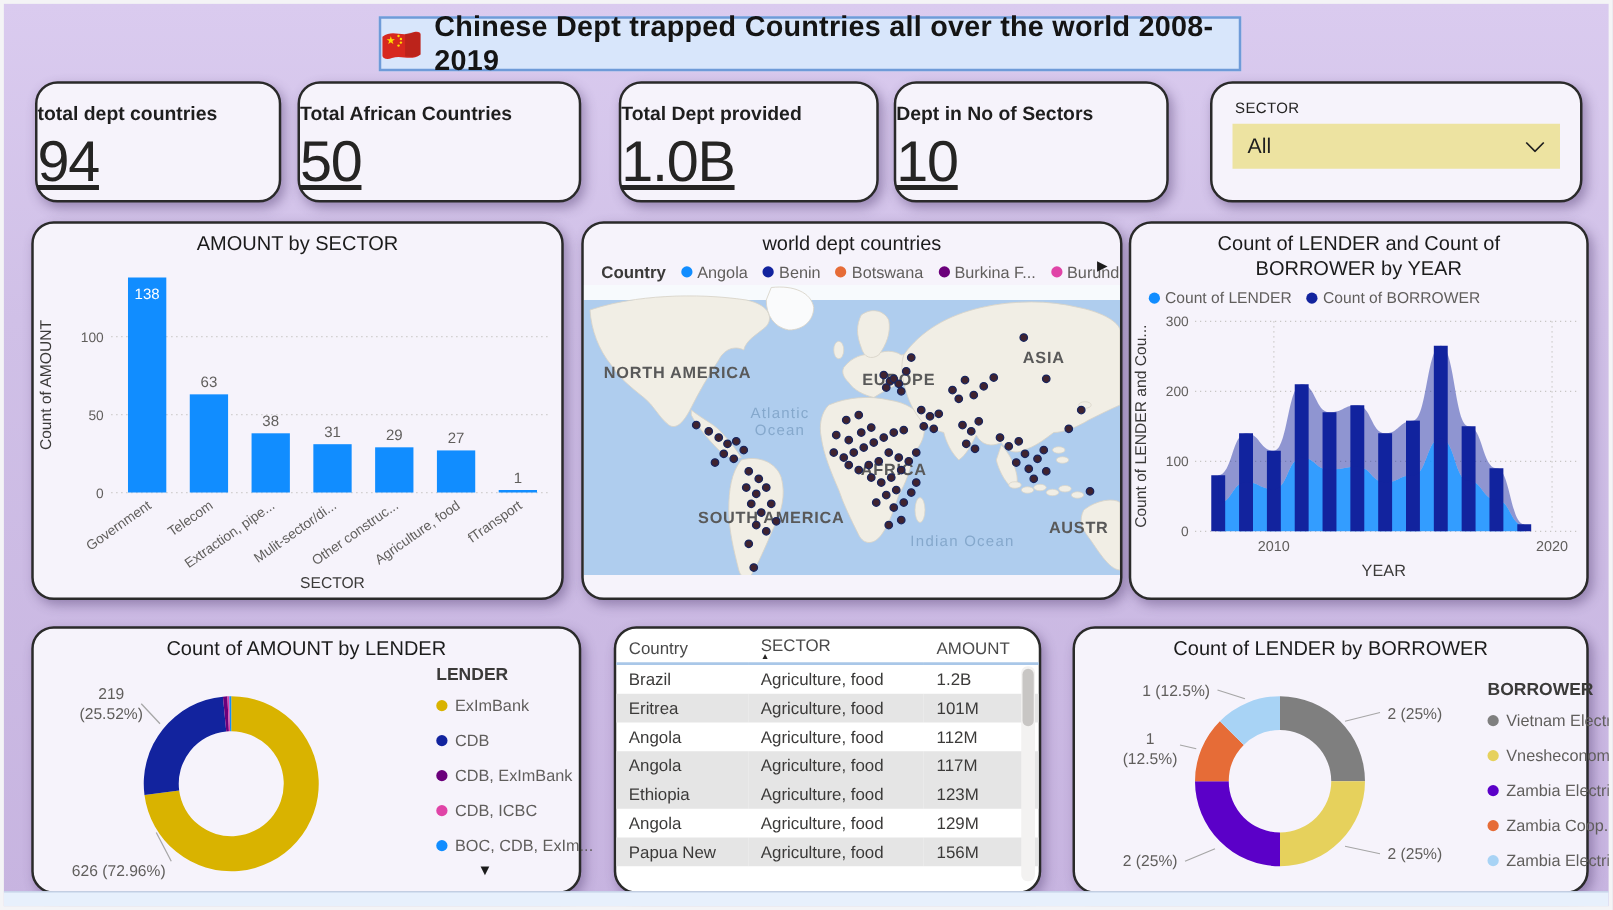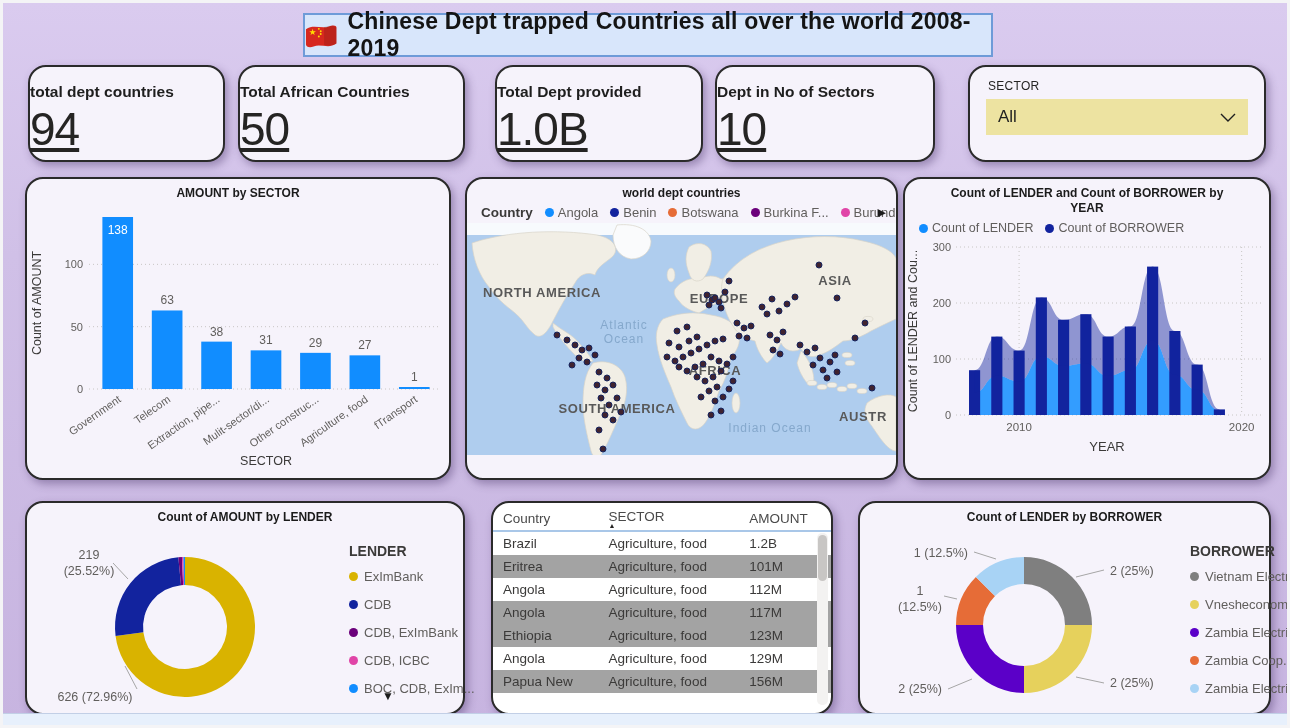--- a/index.html
+++ b/index.html
@@ -12,36 +12,36 @@
   .title-box{position:absolute;left:300px;top:10px;width:690px;height:44px;background:#D8E6FB;
     border:2px solid #6E9BD8;box-sizing:border-box;display:flex;align-items:center;justify-content:center;gap:10px;}
   .title-box h1{margin:0;font-size:23px;font-weight:bold;color:#141414;letter-spacing:.2px;}
   .kpi{display:flex;flex-direction:column;justify-content:center;padding-top:4px;}
   .kpi .lab{font-size:15.5px;font-weight:bold;color:#1E1E1E;margin-top:6px;}
   .kpi .val{font-size:46px;font-weight:500;color:#252423;letter-spacing:-1px;line-height:1.05;margin-top:4px;text-decoration:underline;}
   .slicer .lab{font-size:12px;color:#252423;margin:12px 0 6px 18px;letter-spacing:.3px;}
   .slicer-field{margin:0 16px;height:36px;background:#EDE3A1;display:flex;align-items:center;
     justify-content:space-between;padding:0 12px;cursor:pointer;}
   .slicer-field .sel{font-size:17px;color:#1F1F1F;}
-  .ptitle{font-size:12px;font-weight:bold;color:#1B1B1B;text-align:center;margin-top:7px;line-height:1.25;}
+  .ptitle{font-size:16px;font-weight:normal;color:#1B1B1B;text-align:center;margin-top:7px;line-height:1.25;}
   svg text{font-family:"Liberation Sans",sans-serif;}
   .legend-row{display:flex;align-items:center;gap:12px;font-size:13px;color:#605E5C;padding:2px 0 0 10px;}
   .legend-row .cap{font-weight:bold;color:#3B3A39;font-size:13.5px;}
   .legend-row .it{display:flex;align-items:center;gap:4px;white-space:nowrap;}
   .dot{width:9px;height:9px;border-radius:50%;display:inline-block;flex:0 0 auto;}
   .more-arrow{position:absolute;right:10px;top:27px;font-size:11px;color:#1B1B1B;cursor:pointer;}
   .dlegend{position:absolute;font-size:13px;color:#605E5C;}
   .dlegend .cap{font-weight:bold;color:#3B3A39;font-size:14px;margin-bottom:10px;}
   .dlegend .it{display:flex;align-items:center;gap:6px;margin-bottom:13px;white-space:nowrap;}
   .legend-scroll{position:absolute;font-size:12px;color:#1B1B1B;cursor:pointer;}
   .tbl{width:100%;border-collapse:collapse;font-size:13.5px;color:#3B3A39;}
   .tbl th{font-weight:normal;color:#4A4A4A;text-align:left;padding:6px 6px 2px 10px;font-size:13.5px;
     border-bottom:2px solid #A9C7E8;}
   .tbl td{padding:4px 6px 4px 10px;}
-  .tbl tr.alt{background:#a3a3a3;}
+  .tbl tr.alt{background:#e5e5e5;}
   .sorticon{display:block;font-size:7px;line-height:4px;color:#252423;}
   .scrollbar{position:absolute;right:3px;top:30px;bottom:8px;width:11px;background:#F3F2F1;border-radius:5px;}
   .thumb{position:absolute;left:1px;top:2px;width:9px;height:46px;background:#C8C6C4;border-radius:5px;}
   .attrib{position:absolute;left:8px;right:8px;height:22px;background:rgba(255,255,255,.82);
     display:flex;align-items:center;gap:8px;font-size:10.5px;color:#3A3A3A;padding:0 6px;}
   .attrib .bingtxt{color:#5F5F5F;font-size:11px;margin-left:3px;}
   .attrib a{color:#3A3A3A;text-decoration:underline;}
   .bing-logo{display:inline-grid;grid-template-columns:7px 7px;grid-gap:1px;}
   .bing-logo span{width:7px;height:7px;display:block;}
 </style>
@@ -331,21 +331,21 @@
         <path d="M82.57403033184481,102.94621348037232 A70 70 0 0 1 145.34607696870722,24.316965419884085 L148.00764618122435,52.190179251930445 A42 42 0 0 0 110.34441819910688,99.3677280882234 Z" fill="#12239E"></path>
         <path d="M145.34607696870722,24.316965419884085 A70 70 0 0 1 148.92530443144636,24.067559407949176 L150.15518265886783,52.04053564476951 A42 42 0 0 0 148.00764618122435,52.190179251930445 Z" fill="#6B007B"></path>
         <path d="M148.92530443144636,24.067559407949176 A70 70 0 0 1 150.4622811446102,24.016891890101235 L151.0773686867661,52.01013513406074 A42 42 0 0 0 150.15518265886783,52.04053564476951 Z" fill="#E044A7"></path>
         <path d="M150.4622811446102,24.016891890101235 A70 70 0 0 1 152.00000000000006,24 L152.00000000000003,52 A42 42 0 0 0 151.0773686867661,52.01013513406074 Z" fill="#118DFF"></path>
         <polyline points="95 46 80 30" fill="none" stroke="#A6A6A6" stroke-width="1"></polyline>
         <text x="56" y="26" style="font-size:12.5px;fill:#605E5C;" text-anchor="middle">219</text>
         <text x="56" y="42" style="font-size:12.5px;fill:#605E5C;" text-anchor="middle">(25.52%)</text>
         <polyline points="92 133 104 156" fill="none" stroke="#A6A6A6" stroke-width="1"></polyline>
         <text x="62" y="168" style="font-size:12.5px;fill:#605E5C;" text-anchor="middle">626 (72.96%)</text>
       </svg>
-    <div class="dlegend" id="legend-lender" style="left:322px;top:40px;width:112px;">
+    <div class="dlegend" id="legend-lender" style="left:322px;top:28px;width:112px;">
         <div class="cap">LENDER</div>
         <div class="it"><span class="dot" style="background:#D9B300"></span>ExImBank</div>
         <div class="it"><span class="dot" style="background:#12239E"></span>CDB</div>
         <div class="it"><span class="dot" style="background:#6B007B"></span>CDB, ExImBank</div>
         <div class="it"><span class="dot" style="background:#E044A7"></span>CDB, ICBC</div>
         <div class="it"><span class="dot" style="background:#118DFF"></span>BOC, CDB, ExIm...</div>
       </div>
     <span class="legend-scroll" style="left:355px;bottom:10px;">▼</span>
   </div>
 

